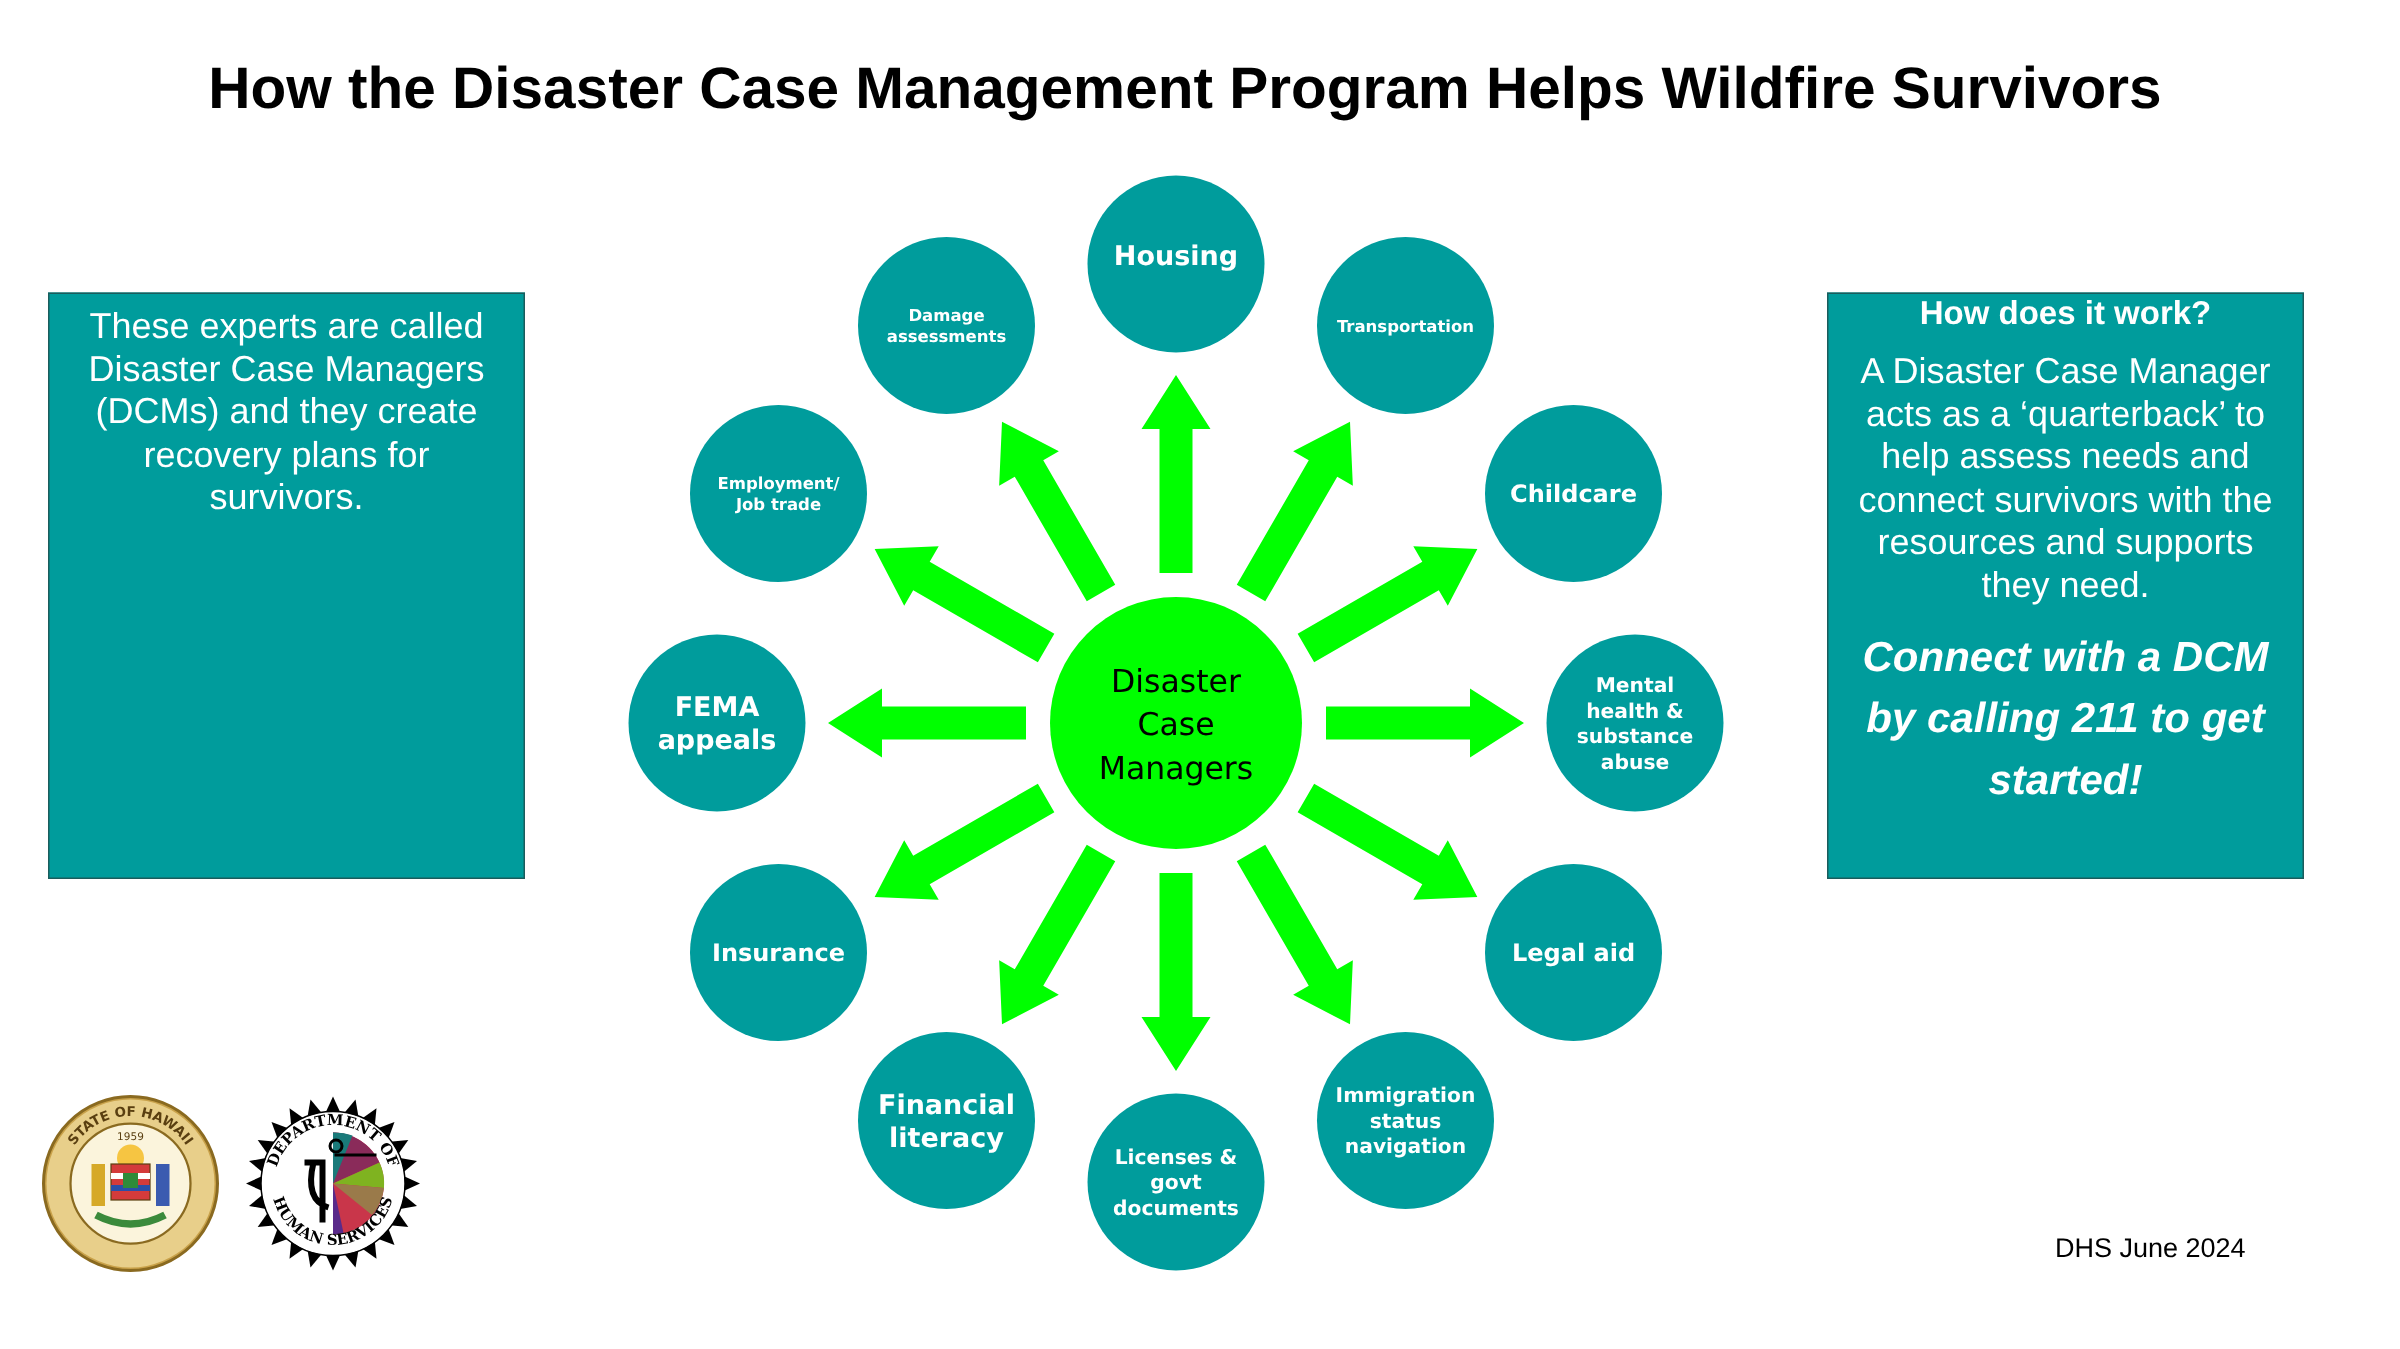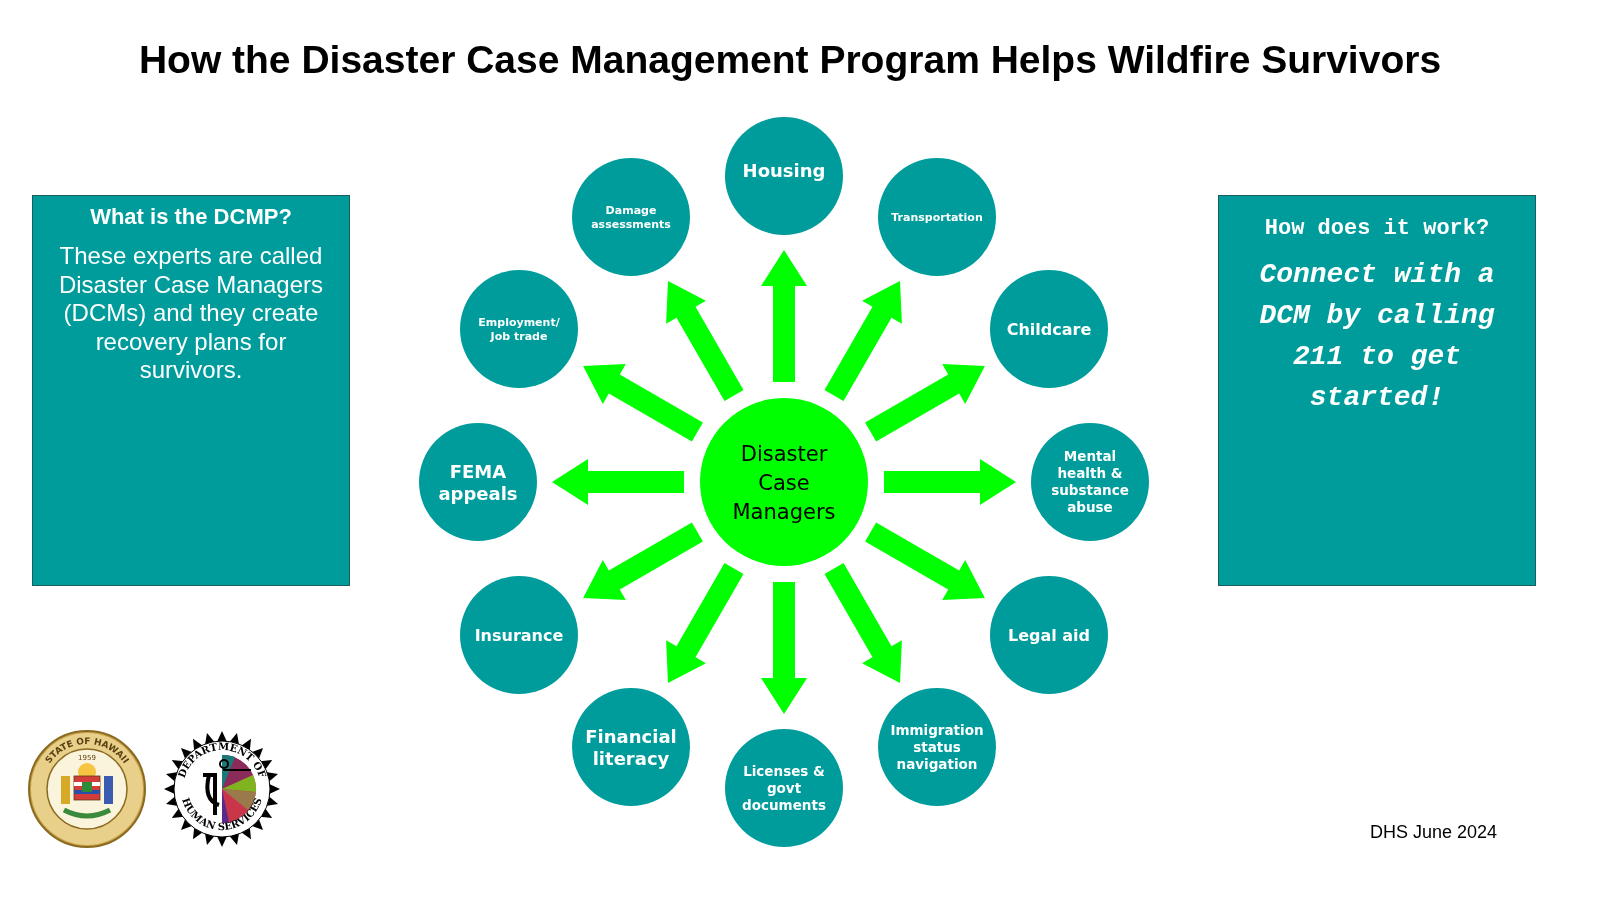--- a/index.html
+++ b/index.html
@@ -5,43 +5,43 @@
     html, body { margin: 0; padding: 0; background: #ffffff; }
     body { width: 1600px; height: 899px; position: relative; overflow: hidden;
            font-family: "Liberation Sans", sans-serif; }
     .title { position: absolute; left: 0; top: 38px; width: 1580px; text-align: center;
              font-family: "Liberation Sans", sans-serif; font-weight: bold; font-size: 39px;
              color: #000; letter-spacing: 0px; }
     .infobox { position: absolute; background: #009c9c; border: 1px solid #1b5c5c;
                color: #fff; text-align: center; box-sizing: border-box;
                font-family: "Liberation Sans", sans-serif; }
     .infobox.left { left: 32px; top: 195px; width: 318px; height: 391px; padding: 8px 10px; }
-    .infobox.right { left: 1218px; top: 195px; width: 318px; height: 391px; padding: 20px 10px; font-family: Liberation Mono, monospace; }
+    .infobox.right { left: 1218px; top: 195px; width: 318px; height: 391px; padding: 0 10px; }
     .infobox .heading { font-weight: bold; font-size: 22px; line-height: 26px; margin: 0 0 12px 0; }
     .infobox .para { font-size: 24px; line-height: 28.5px; margin: 0 0 10px 0; }
     .infobox .cta { font-size: 28px; line-height: 41px; font-weight: bold; font-style: italic; margin-top: 12px; }
     #diagram { position: absolute; left: 0; top: 0; }
     .node-label { font-family: "DejaVu Sans", sans-serif; font-weight: bold; fill: #ffffff; text-anchor: middle; }
     .center-label { font-family: "DejaVu Sans", sans-serif; fill: #000000; text-anchor: middle; font-size: 21px; }
     .footer { position: absolute; left: 1370px; top: 822px; font-size: 18px; color: #000;
               font-family: Liberation Sans, sans-serif; }
     .logo { position: absolute; }
   </style>
 </head>
 <body>
 
 <div class="title">How the Disaster Case Management Program Helps Wildfire Survivors</div>
 
 <div class="infobox left">
-  <div class="heading">What is the DCMP?</div>
   <div class="para">These experts are called Disaster Case Managers (DCMs) and they create recovery plans for survivors.</div>
 </div>
 
 <div class="infobox right">
   <div class="heading">How does it work?</div>
+  <div class="para">A Disaster Case Manager acts as a ‘quarterback’ to help assess needs and connect survivors with the resources and supports they need.</div>
   <div class="cta">Connect with a DCM by calling 211 to get started!</div>
 </div>
 
 <svg id="diagram" width="1600" height="899" viewBox="0 0 1600 899" xmlns="http://www.w3.org/2000/svg">
   <g id="arrows">
       <polygon points="795.0,382.0 795.0,286.0 807.0,286.0 784.0,250.0 761.0,286.0 773.0,286.0 773.0,382.0" fill="#00ff00"></polygon>
       <polygon points="843.5,400.9 891.5,317.8 901.9,323.8 900.0,281.1 862.1,300.8 872.5,306.8 824.5,389.9" fill="#00ff00"></polygon>
       <polygon points="876.1,441.5 959.2,393.5 965.2,403.9 984.9,366.0 942.2,364.1 948.2,374.5 865.1,422.5" fill="#00ff00"></polygon>
       <polygon points="884.0,493.0 980.0,493.0 980.0,505.0 1016.0,482.0 980.0,459.0 980.0,471.0 884.0,471.0" fill="#00ff00"></polygon>
       <polygon points="865.1,541.5 948.2,589.5 942.2,599.9 984.9,598.0 965.2,560.1 959.2,570.5 876.1,522.5" fill="#00ff00"></polygon>

